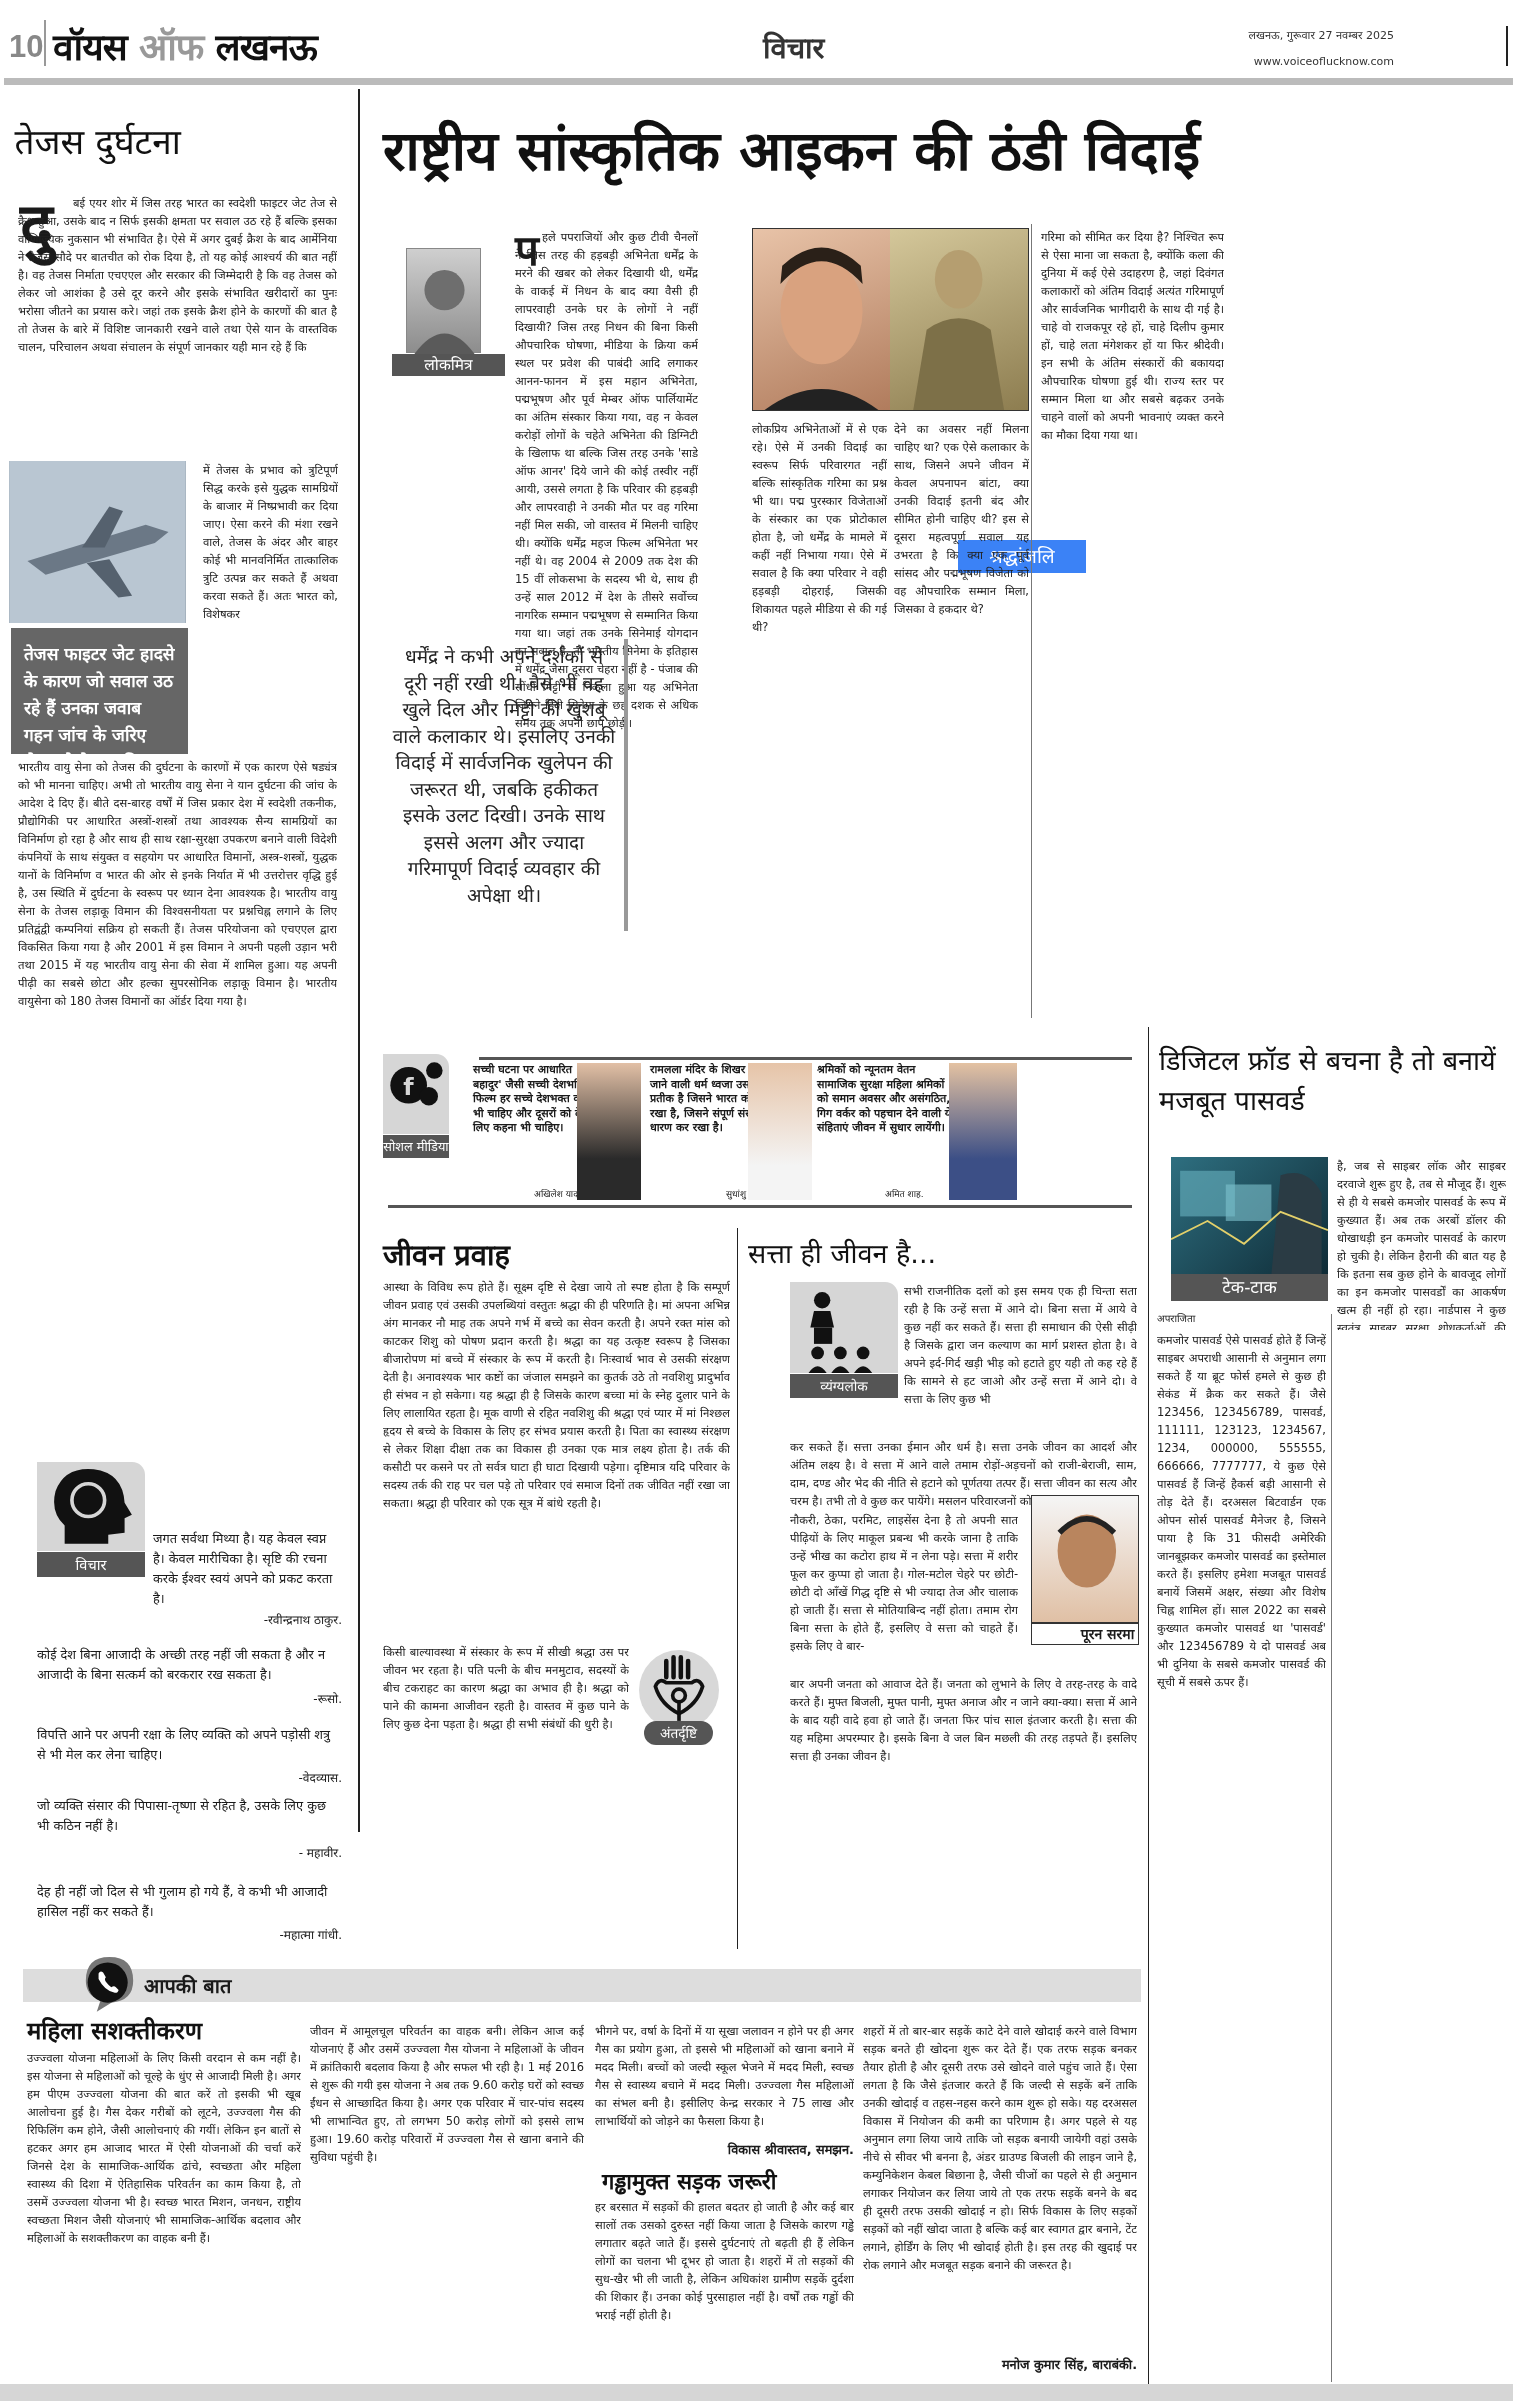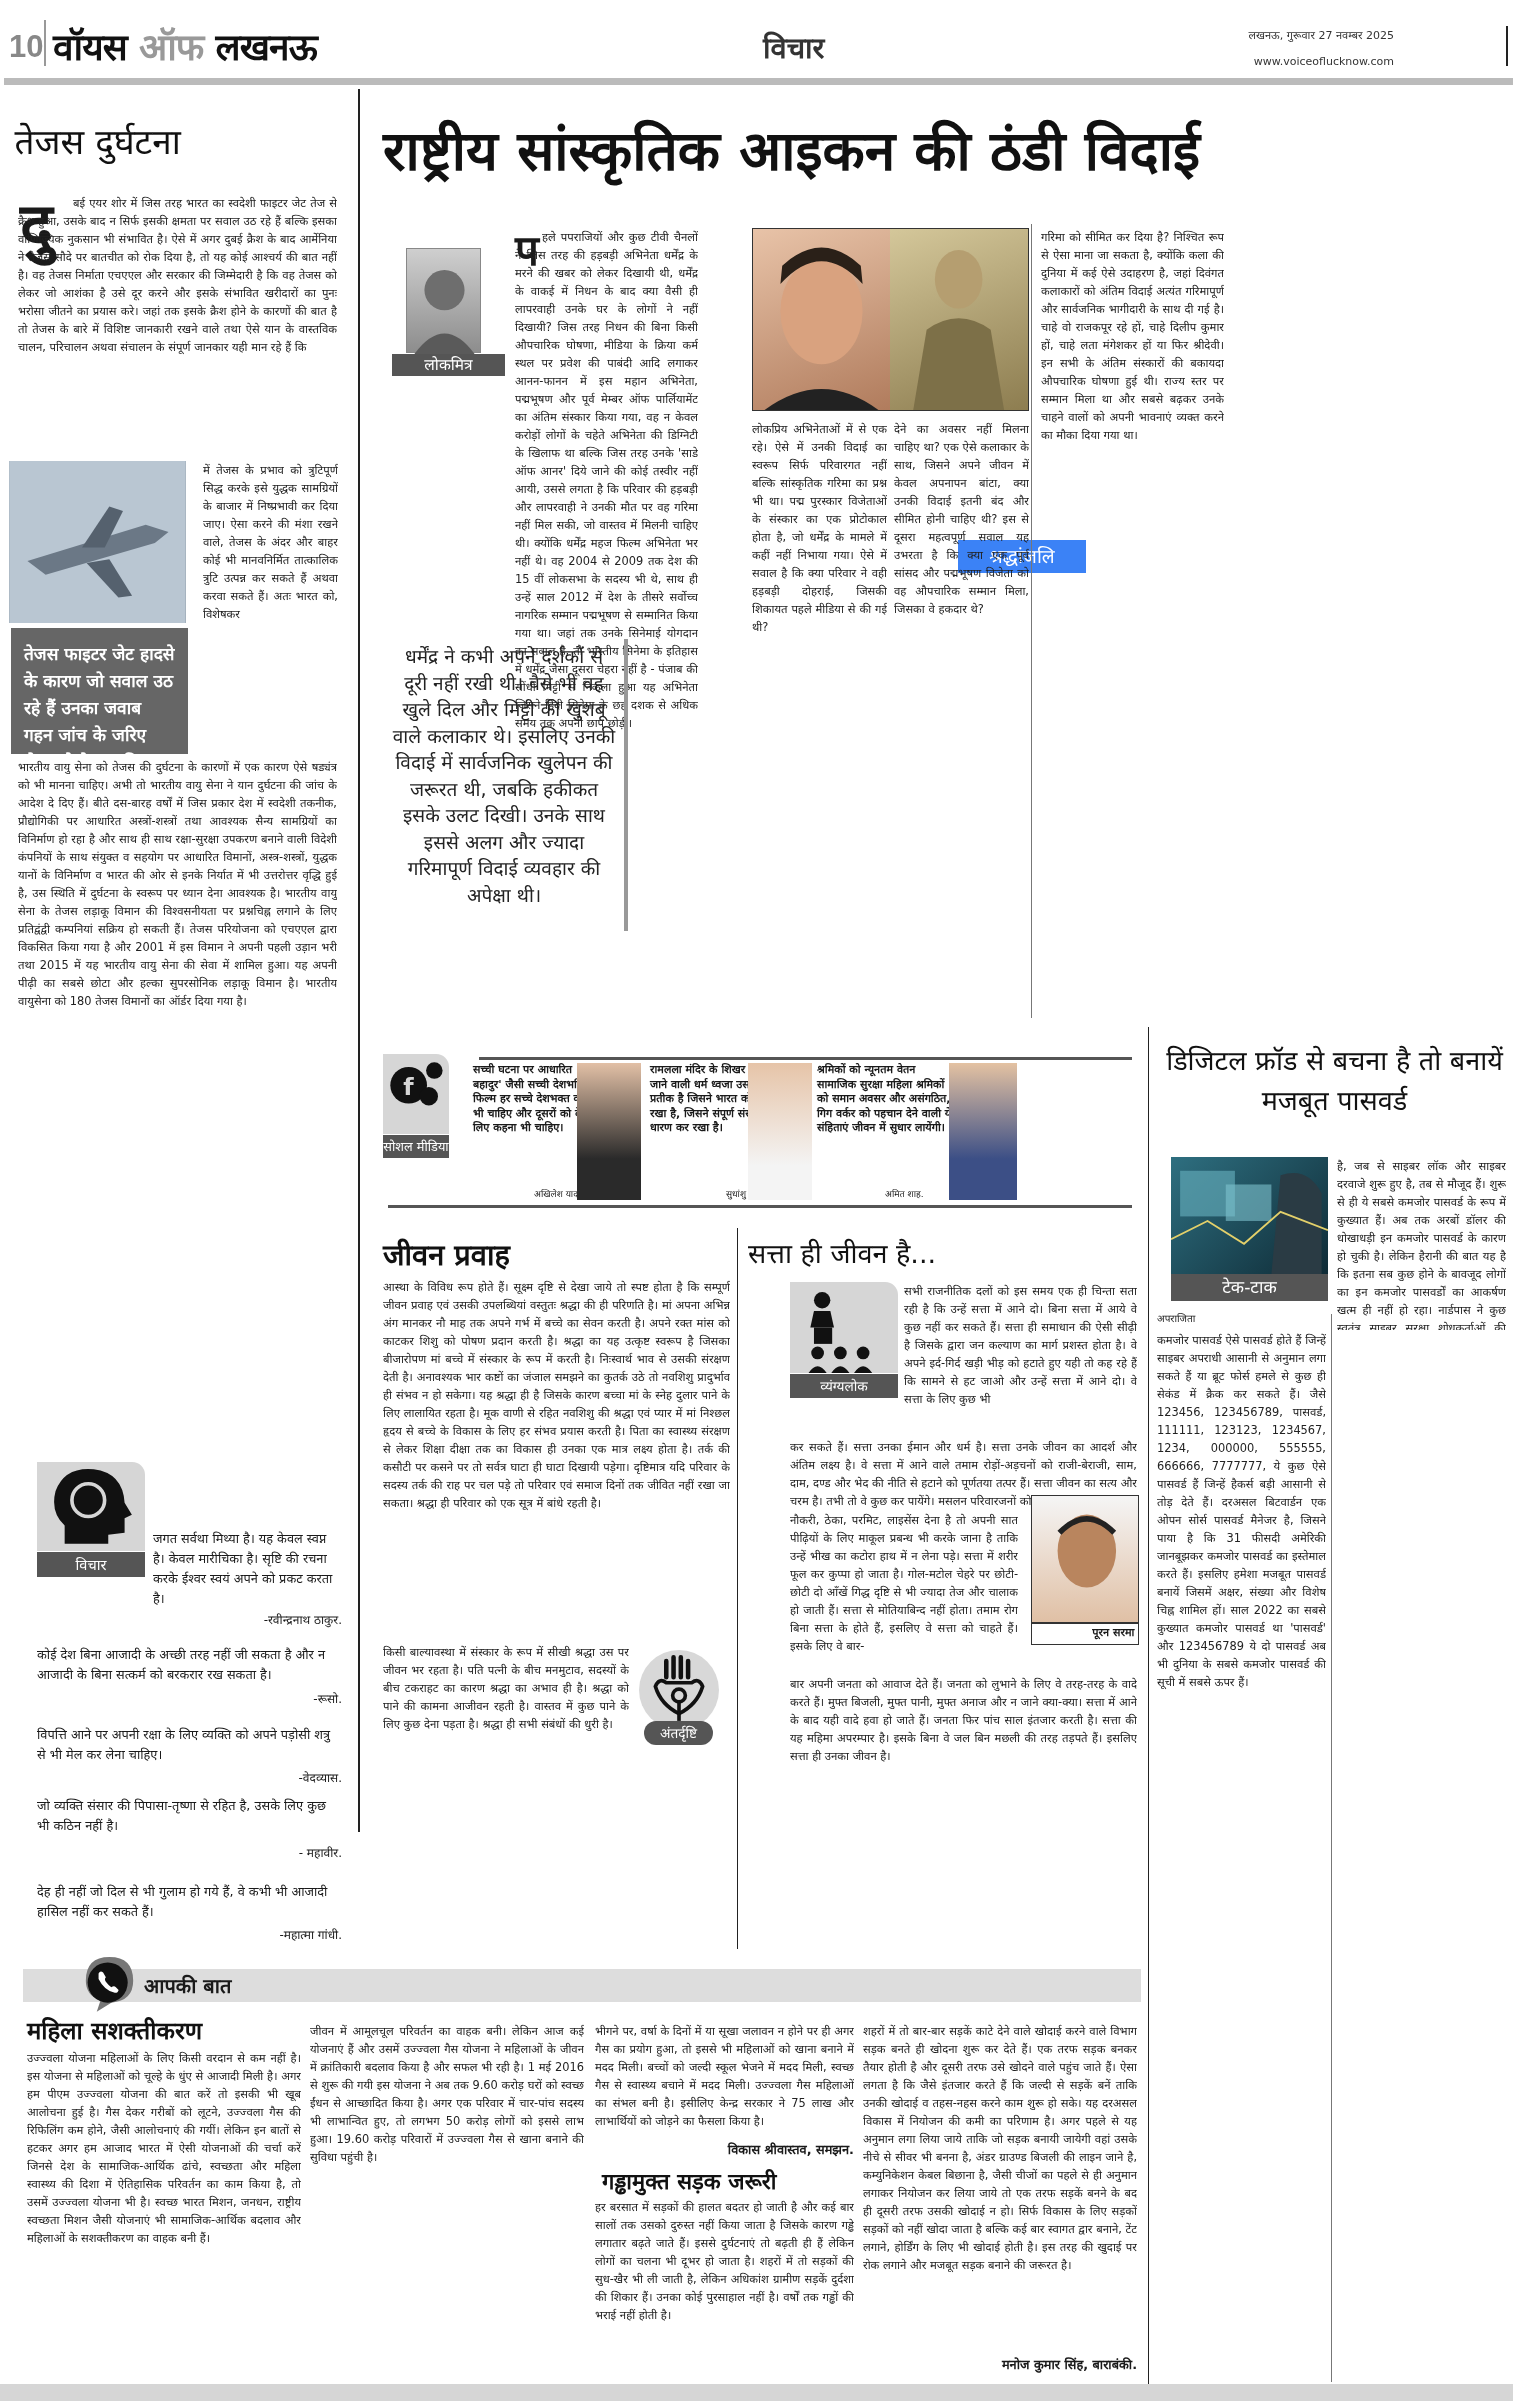--- a/index.html
+++ b/index.html
@@ -110,21 +110,21 @@
 
 <div class="abs" style="left:650px;top:1063px;width:146px;height:137px;font-size:11px;line-height:14.6px;font-weight:bold">रामलला मंदिर के शिखर पर लगाई जाने वाली धर्म ध्वजा उस धर्म का प्रतीक है जिसने भारत को धारण कर रखा है, जिसने संपूर्ण संसार को धारण कर रखा है।</div>
 <div class="abs" style="left:726px;top:1187px;font-size:9px">सुधांशु त्रिवेदी.</div>
 <div class="abs" style="left:748px;top:1063px;width:64px;height:137px;background:linear-gradient(180deg,#e6c4a8,#f4f4f4 75%)"></div>
 
 <div class="abs" style="left:817px;top:1063px;width:137px;height:137px;font-size:11px;line-height:14.6px;font-weight:bold">श्रमिकों को न्यूनतम वेतन सामाजिक सुरक्षा महिला श्रमिकों को समान अवसर और असंगठित, गिग वर्कर को पहचान देने वाली ये संहिताएं जीवन में सुधार लायेंगी।</div>
 <div class="abs" style="left:885px;top:1187px;font-size:9px">अमित शाह.</div>
 <div class="abs" style="left:949px;top:1063px;width:68px;height:137px;background:linear-gradient(180deg,#e4c2a2,#3c4f86 70%)"></div>
 <div class="abs hrule" style="left:388px;top:1205px;width:744px"></div>
 
-<div class="abs headline" style="left:1159px;top:1041px;width:351px;font-size:27px;line-height:40px;font-weight:normal;text-align:center">डिजिटल फ्रॉड से बचना है तो बनायें मजबूत पासवर्ड</div>
+<div class="abs headline" style="left:1159px;top:1041px;width:351px;font-size:27px;line-height:40px;font-weight:normal;text-align:left">डिजिटल फ्रॉड से बचना है तो बनायें मजबूत पासवर्ड</div>
 <div class="abs" style="left:1171px;top:1157px;width:157px;height:117px;background:linear-gradient(135deg,#2e6f80,#0f2b36)">
   <svg width="157" height="117" viewBox="0 0 172 128">
     <rect x="10" y="15" width="60" height="50" fill="#5fa6b5" opacity=".7"></rect>
     <rect x="60" y="30" width="50" height="40" fill="#7fc3cf" opacity=".6"></rect>
     <path d="M120 20 Q150 10 165 40 L165 128 L110 128 Z" fill="#2a3b44"></path>
     <polyline points="0,90 40,70 80,95 120,60 172,80" stroke="#e3d06a" stroke-width="2" fill="none"></polyline>
   </svg>
 </div>
 <div class="abs badge" style="left:1171px;top:1274px;width:157px;height:27px;font-size:17.3px;line-height:27px">टेक-टाक</div>
 <div class="abs" style="left:1157px;top:1311px;font-size:10px">अपराजिता</div>
@@ -162,21 +162,21 @@
 <div class="abs badge" style="left:790px;top:1374px;width:108px;height:24px;font-size:13.7px;line-height:24px">व्यंग्यलोक</div>
 <div class="abs txt" style="left:904px;top:1282px;width:233px;height:155px">सभी राजनीतिक दलों को इस समय एक ही चिन्ता सता रही है कि उन्हें सत्ता में आने दो। बिना सत्ता में आये वे कुछ नहीं कर सकते हैं। सत्ता ही समाधान की ऐसी सीढ़ी है जिसके द्वारा जन कल्याण का मार्ग प्रशस्त होता है। वे अपने इर्द-गिर्द खड़ी भीड़ को हटाते हुए यही तो कह रहे हैं कि सामने से हट जाओ और उन्हें सत्ता में आने दो। वे सत्ता के लिए कुछ भी</div>
 <div class="abs txt" style="left:790px;top:1438px;width:347px;height:73px">कर सकते हैं। सत्ता उनका ईमान और धर्म है। सत्ता उनके जीवन का आदर्श और अंतिम लक्ष्य है। वे सत्ता में आने वाले तमाम रोड़ों-अड़चनों को राजी-बेराजी, साम, दाम, दण्ड और भेद की नीति से हटाने को पूर्णतया तत्पर हैं। सत्ता जीवन का सत्य और चरम है। तभी तो वे कुछ कर पायेंगे। मसलन परिवारजनों को</div>
 <div class="abs txt" style="left:790px;top:1511px;width:228px;height:164px">नौकरी, ठेका, परमिट, लाइसेंस देना है तो अपनी सात पीढ़ियों के लिए माकूल प्रबन्ध भी करके जाना है ताकि उन्हें भीख का कटोरा हाथ में न लेना पड़े। सत्ता में शरीर फूल कर कुप्पा हो जाता है। गोल-मटोल चेहरे पर छोटी-छोटी दो आँखें गिद्ध दृष्टि से भी ज्यादा तेज और चालाक हो जाती हैं। सत्ता से मोतियाबिन्द नहीं होता। तमाम रोग बिना सत्ता के होते हैं, इसलिए वे सत्ता को चाहते हैं। इसके लिए वे बार-</div>
 <div class="abs" style="left:1031px;top:1495px;width:108px;height:128px;border:0.9px solid #333;background:linear-gradient(180deg,#f5f5f5,#e0c0a5)">
   <svg width="106" height="110" viewBox="0 0 116 120">
     <ellipse cx="60" cy="60" rx="32" ry="40" fill="#b9855e"></ellipse>
     <path d="M30 40 Q60 10 90 40" stroke="#222" stroke-width="6" fill="none"></path>
   </svg>
 </div>
-<div class="abs" style="left:1031px;top:1623px;width:108px;height:22px;font-size:11px;font-weight:bold;text-align:right;padding-right:3.7px;border:0.9px solid #333;border-top:1.8px solid #333">पूरन सरमा</div>
+<div class="abs" style="left:1031px;top:1623px;width:108px;height:22px;font-size:14px;font-weight:bold;text-align:right;padding-right:3.7px;border:0.9px solid #333;border-top:1.8px solid #333">पूरन सरमा</div>
 <div class="abs txt" style="left:790px;top:1675px;width:347px;height:274px">बार अपनी जनता को आवाज देते हैं। जनता को लुभाने के लिए वे तरह-तरह के वादे करते हैं। मुफ्त बिजली, मुफ्त पानी, मुफ्त अनाज और न जाने क्या-क्या। सत्ता में आने के बाद यही वादे हवा हो जाते हैं। जनता फिर पांच साल इंतजार करती है। सत्ता की यह महिमा अपरम्पार है। इसके बिना वे जल बिन मछली की तरह तड़पते हैं। इसलिए सत्ता ही उनका जीवन है।</div>
 
 <div class="abs icon-tile" style="left:37px;top:1462px;width:108px;height:89px">
   <svg width="108" height="89" viewBox="0 0 118 98">
     <path d="M30 90 L30 70 Q14 55 20 32 Q30 5 62 8 Q94 12 96 45 L104 58 L96 62 L96 78 L78 80 L78 90 Z" fill="#111"></path>
     <circle cx="56" cy="42" r="18" fill="none" stroke="#d6d6d6" stroke-width="4"></circle>
   </svg>
 </div>
 <div class="abs badge" style="left:37px;top:1552px;width:108px;height:25px;font-size:14.6px;line-height:25px">विचार</div>
 <div class="abs quote" style="left:153px;top:1529px;width:188px">जगत सर्वथा मिथ्या है। यह केवल स्वप्न है। केवल मारीचिका है। सृष्टि की रचना करके ईश्वर स्वयं अपने को प्रकट करता है।</div>

